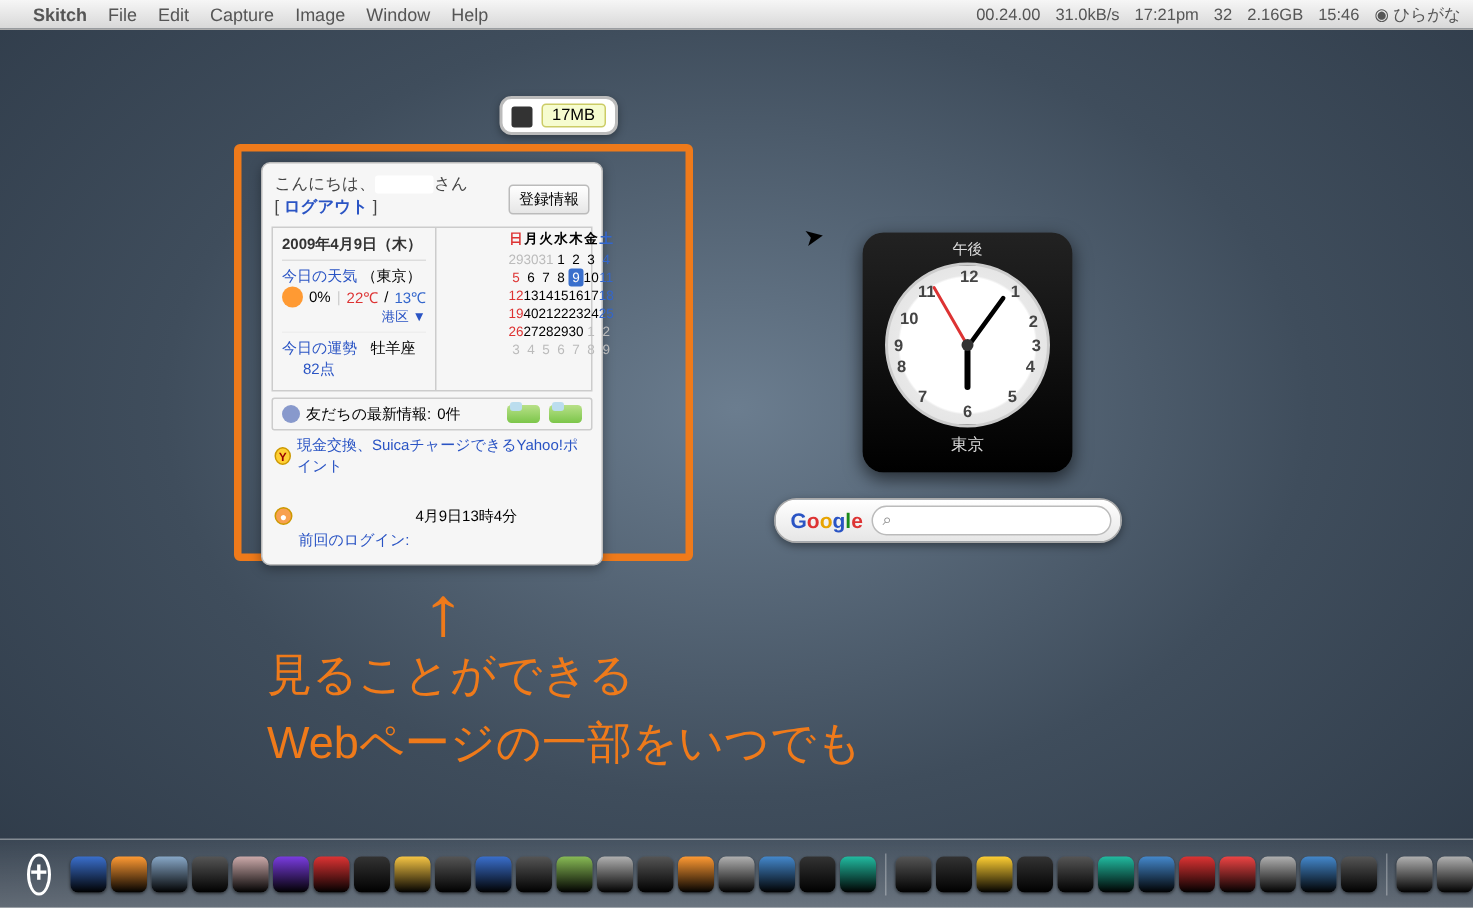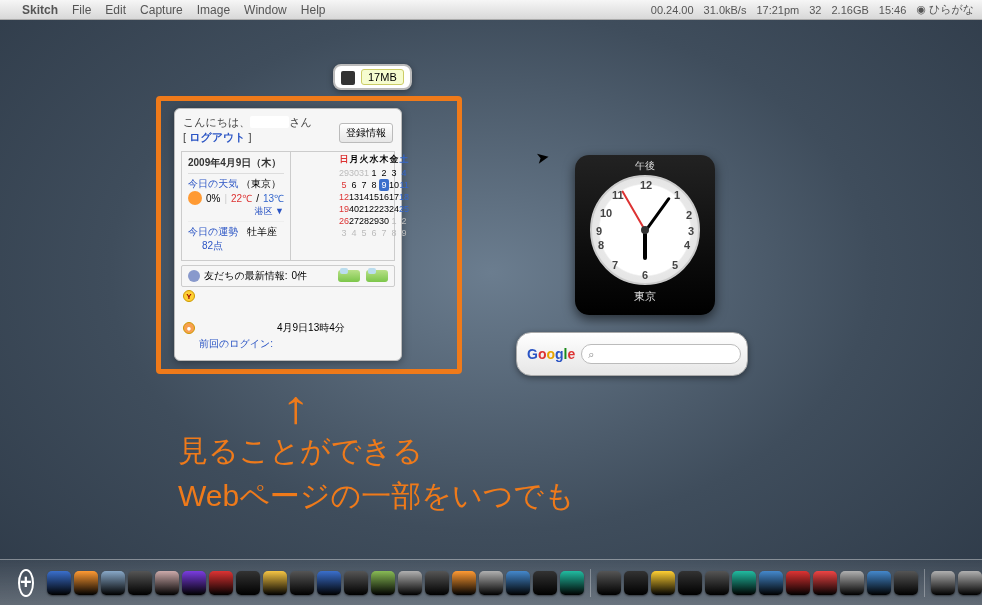--- a/index.html
+++ b/index.html
@@ -128,21 +128,21 @@
 .clockface .num { position:absolute; font-size:11px; color:#444; font-weight:bold; }
 .hand { position:absolute; left:50%; top:50%; transform-origin: 0 50%; background:#000; border-radius:2px; }
 .hour { width:28px; height:4px; } .min { width:42px; height:3px; }
 .sec { width:46px; height:1.5px; background:#d33; }
 .pin { position:absolute; left:50%; top:50%; width:8px; height:8px; margin:-4px; background:#333; border-radius:50%; }
 .clockwrap .city { font-size:11px; color:#ddd; margin-top:4px; }
 
 
 .gsearch {
   position: absolute; top: 332px; left: 516px;
-  width: 232px; height: 44px;
+  width: 232px; height: 30px;
   background: linear-gradient(#fff,#e6e6e6);
   border-radius: 15px; border: 1px solid #aaa;
   display: flex; align-items: center; padding: 0 6px 0 10px; gap: 6px;
   box-shadow: 0 2px 6px rgba(0,0,0,.4);
 }
 .gsearch .glogo { font-weight:bold; font-size:14px; }
 .gsearch .glogo .b { color:#2a54c4; } .gsearch .glogo .r { color:#d33; } .gsearch .glogo .y { color:#e8a400; } .gsearch .glogo .g { color:#1a8a1a; }
 .gsearch .sf {
   flex:1; height:20px; border:1px solid #bbb; border-radius:12px;
   background:#fff; display:flex; align-items:center; padding-left:6px; color:#888; font-size:11px;
@@ -309,20 +309,21 @@
     <span>友だちの最新情報:</span>
       <span>0件</span>
     <span class="acts">
       <span></span>
       <span></span>
     </span>
   </div>
 
   <div class="infoline">
     <span class="y">Y</span>
+    <span class="link">現金交換、SuicaチャージできるYahoo!ポイント</span>
   </div>
   <div class="infoline" style="padding-bottom:6px">
     <span class="y" style="background:#f8a050;color:#fff">●</span>
     <span class="gray">前回のログイン:</span>
       <span>4月9日13時4分</span>
   </div>
 </div>
 
 <div class="clockwrap">
   <div class="ampm">午後</div>

